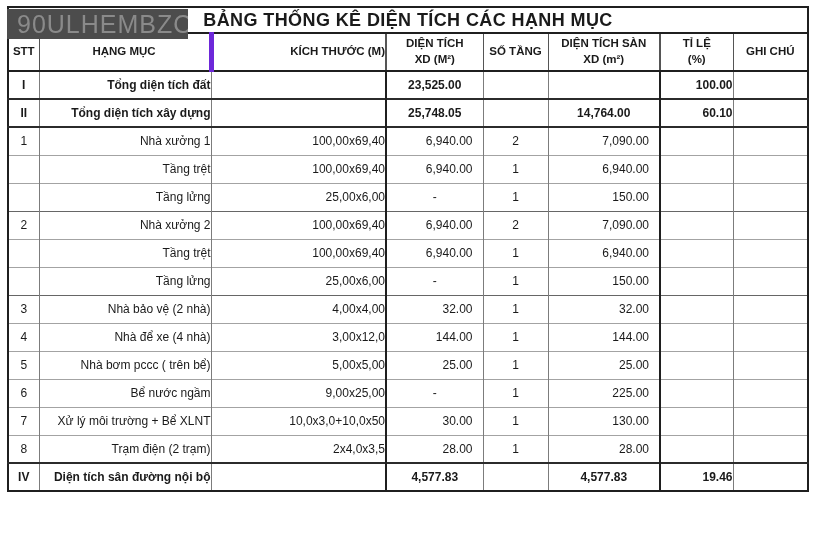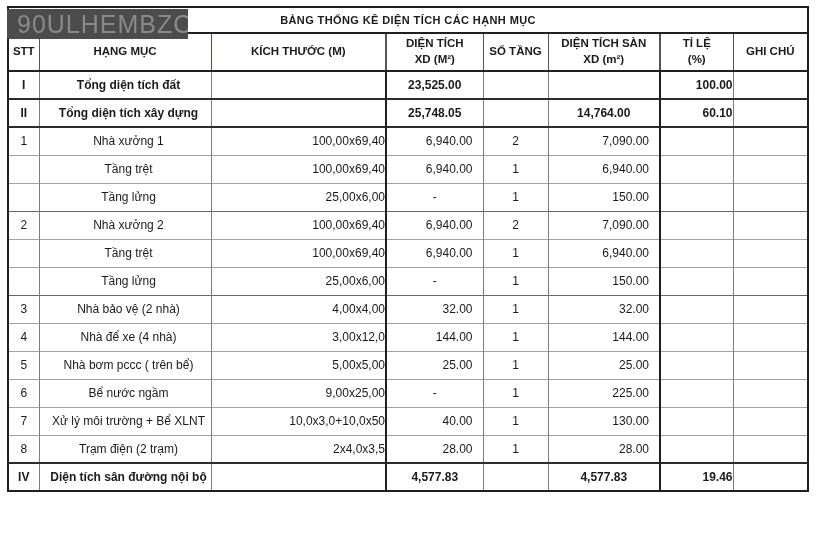--- a/index.html
+++ b/index.html
@@ -26,21 +26,21 @@
     border-collapse:collapse;
     table-layout:fixed;
     border:2px solid var(--border-dark);
   }
   th,td{
     overflow:hidden;
     font-size:12px;
   }
   .title-cell{
     height:26px;
-    font-size:11px;
+    font-size:18px;
     font-weight:bold;
     text-align:center;
     letter-spacing:.4px;
     border-bottom:2px solid var(--border-dark);
   }
   .header-row th{
     height:38px;
     font-size:11.5px;
     font-weight:bold;
     text-align:center;
@@ -58,33 +58,33 @@
   .drow td{
     height:28px;
     vertical-align:middle;
     border-top:1px solid var(--border-light);
     background:#fff;
   }
   .drow.sep-dark td{border-top:2px solid #2b2b2b;}
   .drow.sep-mid td{border-top:1px solid var(--border-mid);}
   .drow.bold td{font-weight:bold;}
   td.c-stt{text-align:center;}
-  td.c-hang_muc{text-align:center;padding-left:7px;}
+  td.c-hang_muc{text-align:right;padding-left:7px;}
   td.c-kich_thuoc{text-align:right;}
   td.c-dien_tich_xd{text-align:right;padding-right:10px;}
   td.c-so_tang{text-align:center;}
   td.c-dien_tich_san{text-align:right;padding-right:10px;}
   td.c-ti_le{text-align:right;}
   td.c-ghi_chu{text-align:center;}
   .drow.bold td.c-dien_tich_xd,
   .drow.bold td.c-dien_tich_san{text-align:center;padding-right:0;}
   td.dash{text-align:center;padding-right:0;}
   td.red{color:var(--red);}
   
-  .header-row th.c-kich_thuoc{border-left:1px solid #6d28d9;}
+  .header-row th.c-kich_thuoc{border-left:5px solid #6d28d9;text-align:right;}
   .watermark{
     position:absolute;left:7px;top:9px;
     width:181px;height:30px;
     background:var(--wm-bg);
     color:var(--wm-text);
     font-size:25px;
     line-height:30px;
     padding-left:10px;
     letter-spacing:1px;
     z-index:5;
@@ -246,21 +246,21 @@
           <td class="c-dien_tich_xd dash">-</td>
           <td class="c-so_tang">1</td>
           <td class="c-dien_tich_san">225.00</td>
           <td class="c-ti_le"></td>
           <td class="c-ghi_chu"></td>
         </tr>
         <tr class="drow">
           <td class="c-stt">7</td>
           <td class="c-hang_muc">Xử lý môi trường + Bể XLNT</td>
           <td class="c-kich_thuoc">10,0x3,0+10,0x50</td>
-          <td class="c-dien_tich_xd">40.00</td>
+          <td class="c-dien_tich_xd">30.00</td>
           <td class="c-so_tang">1</td>
           <td class="c-dien_tich_san">130.00</td>
           <td class="c-ti_le"></td>
           <td class="c-ghi_chu"></td>
         </tr>
         <tr class="drow">
           <td class="c-stt">8</td>
           <td class="c-hang_muc">Trạm điện (2 trạm)</td>
           <td class="c-kich_thuoc">2x4,0x3,5</td>
           <td class="c-dien_tich_xd">28.00</td>

